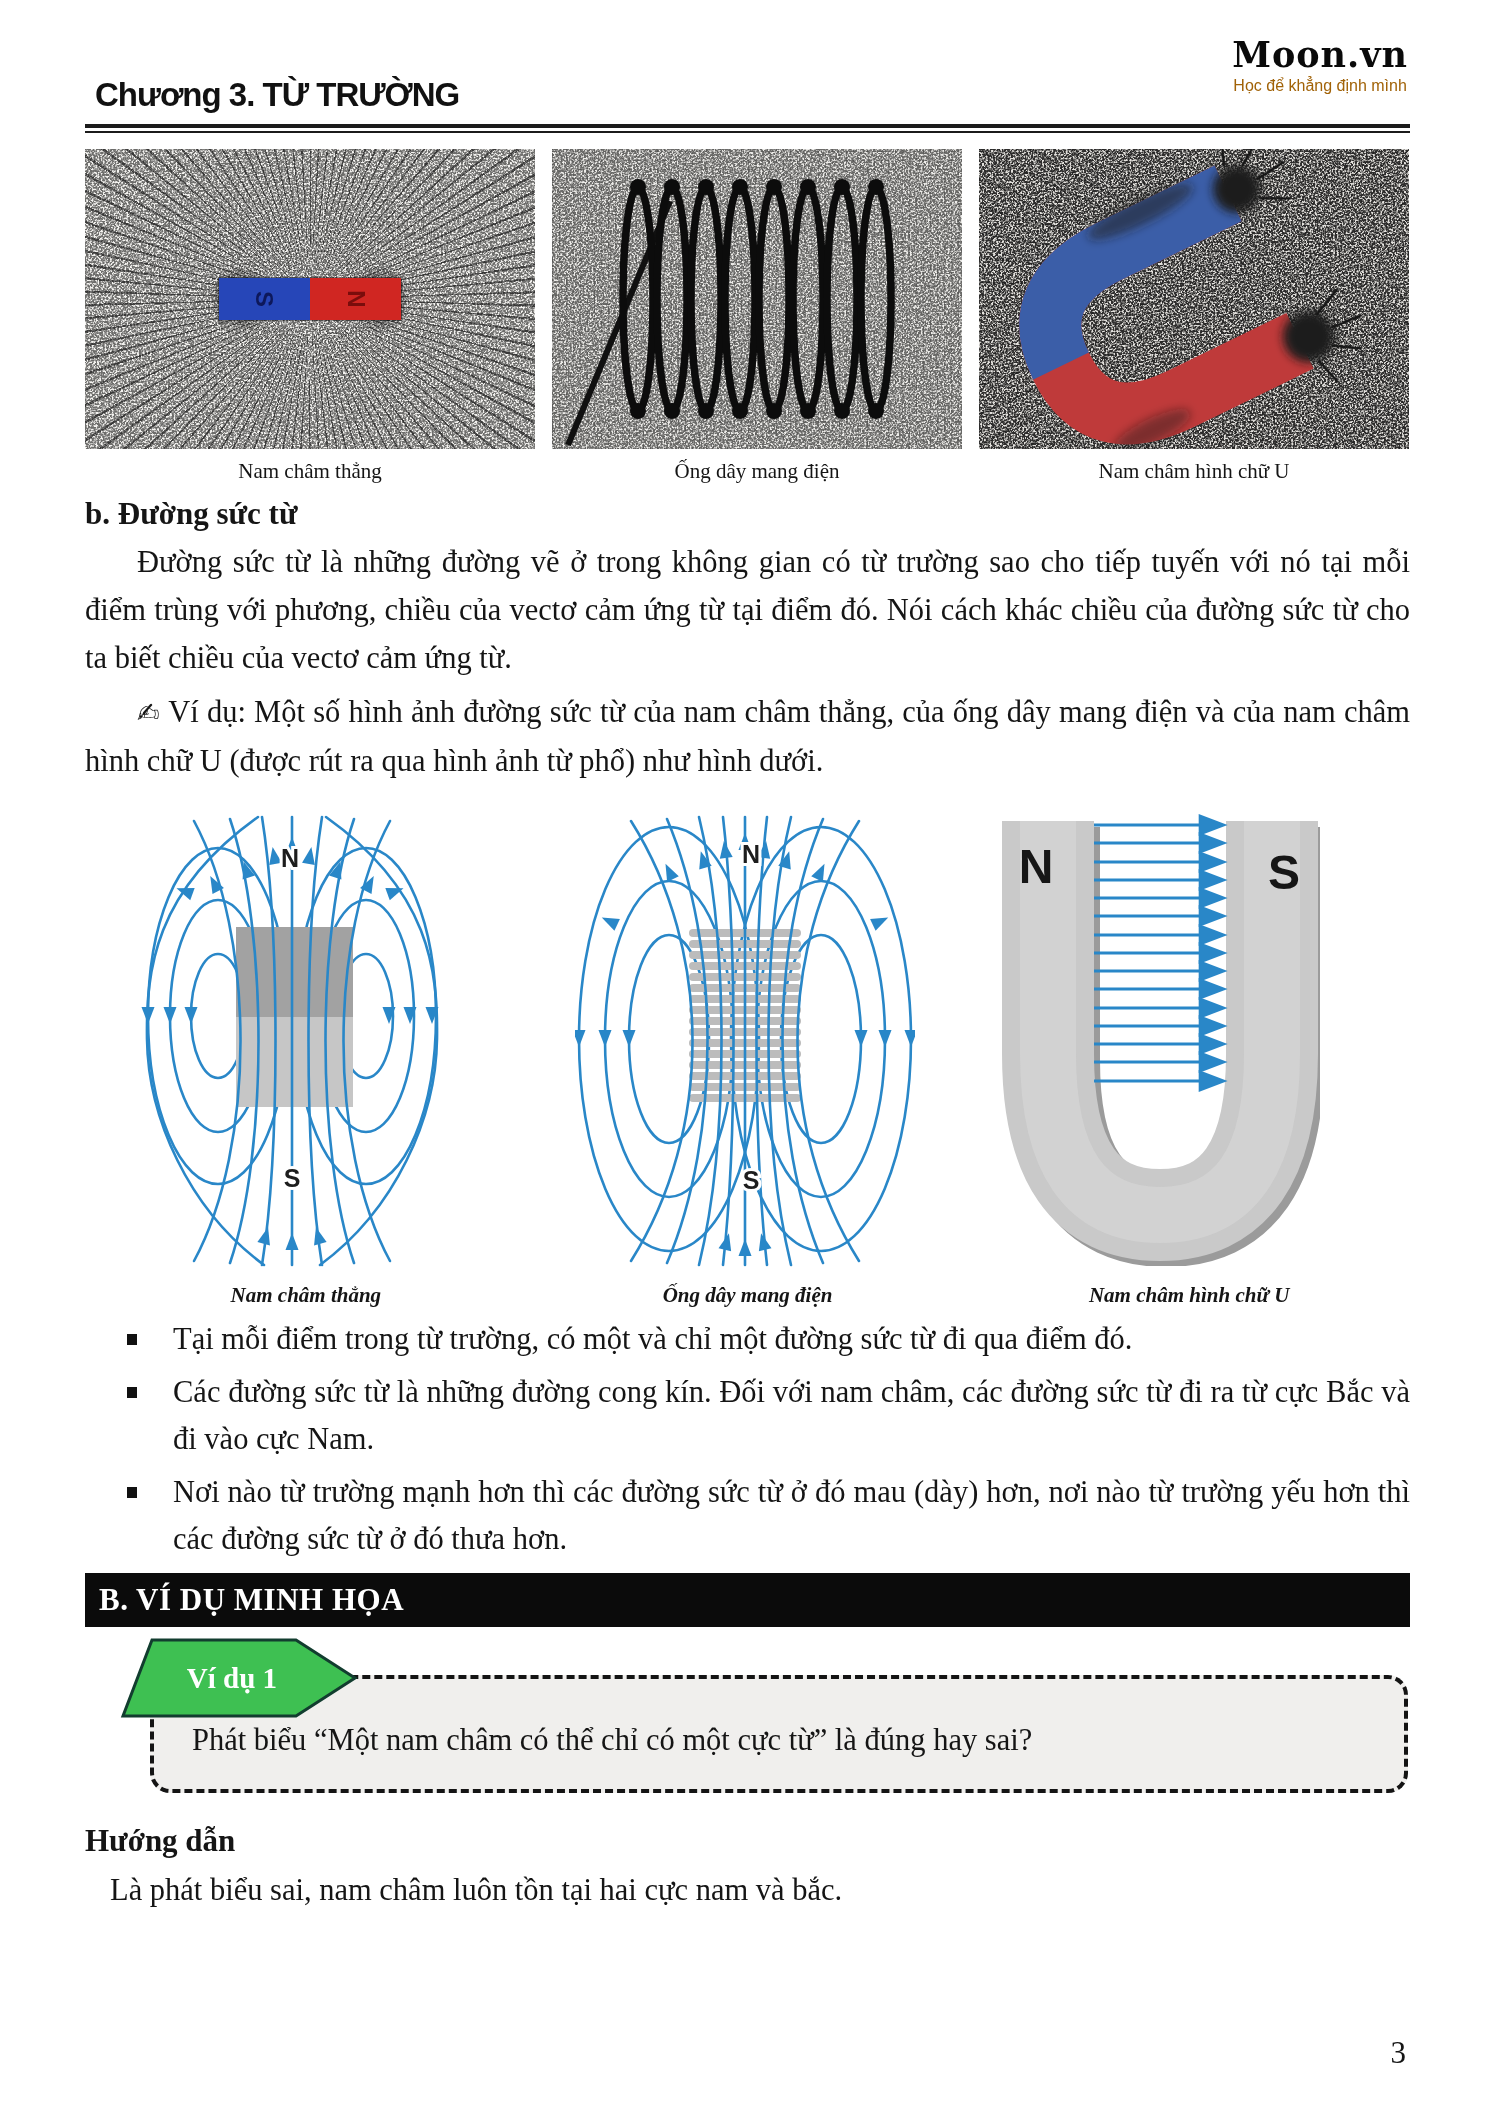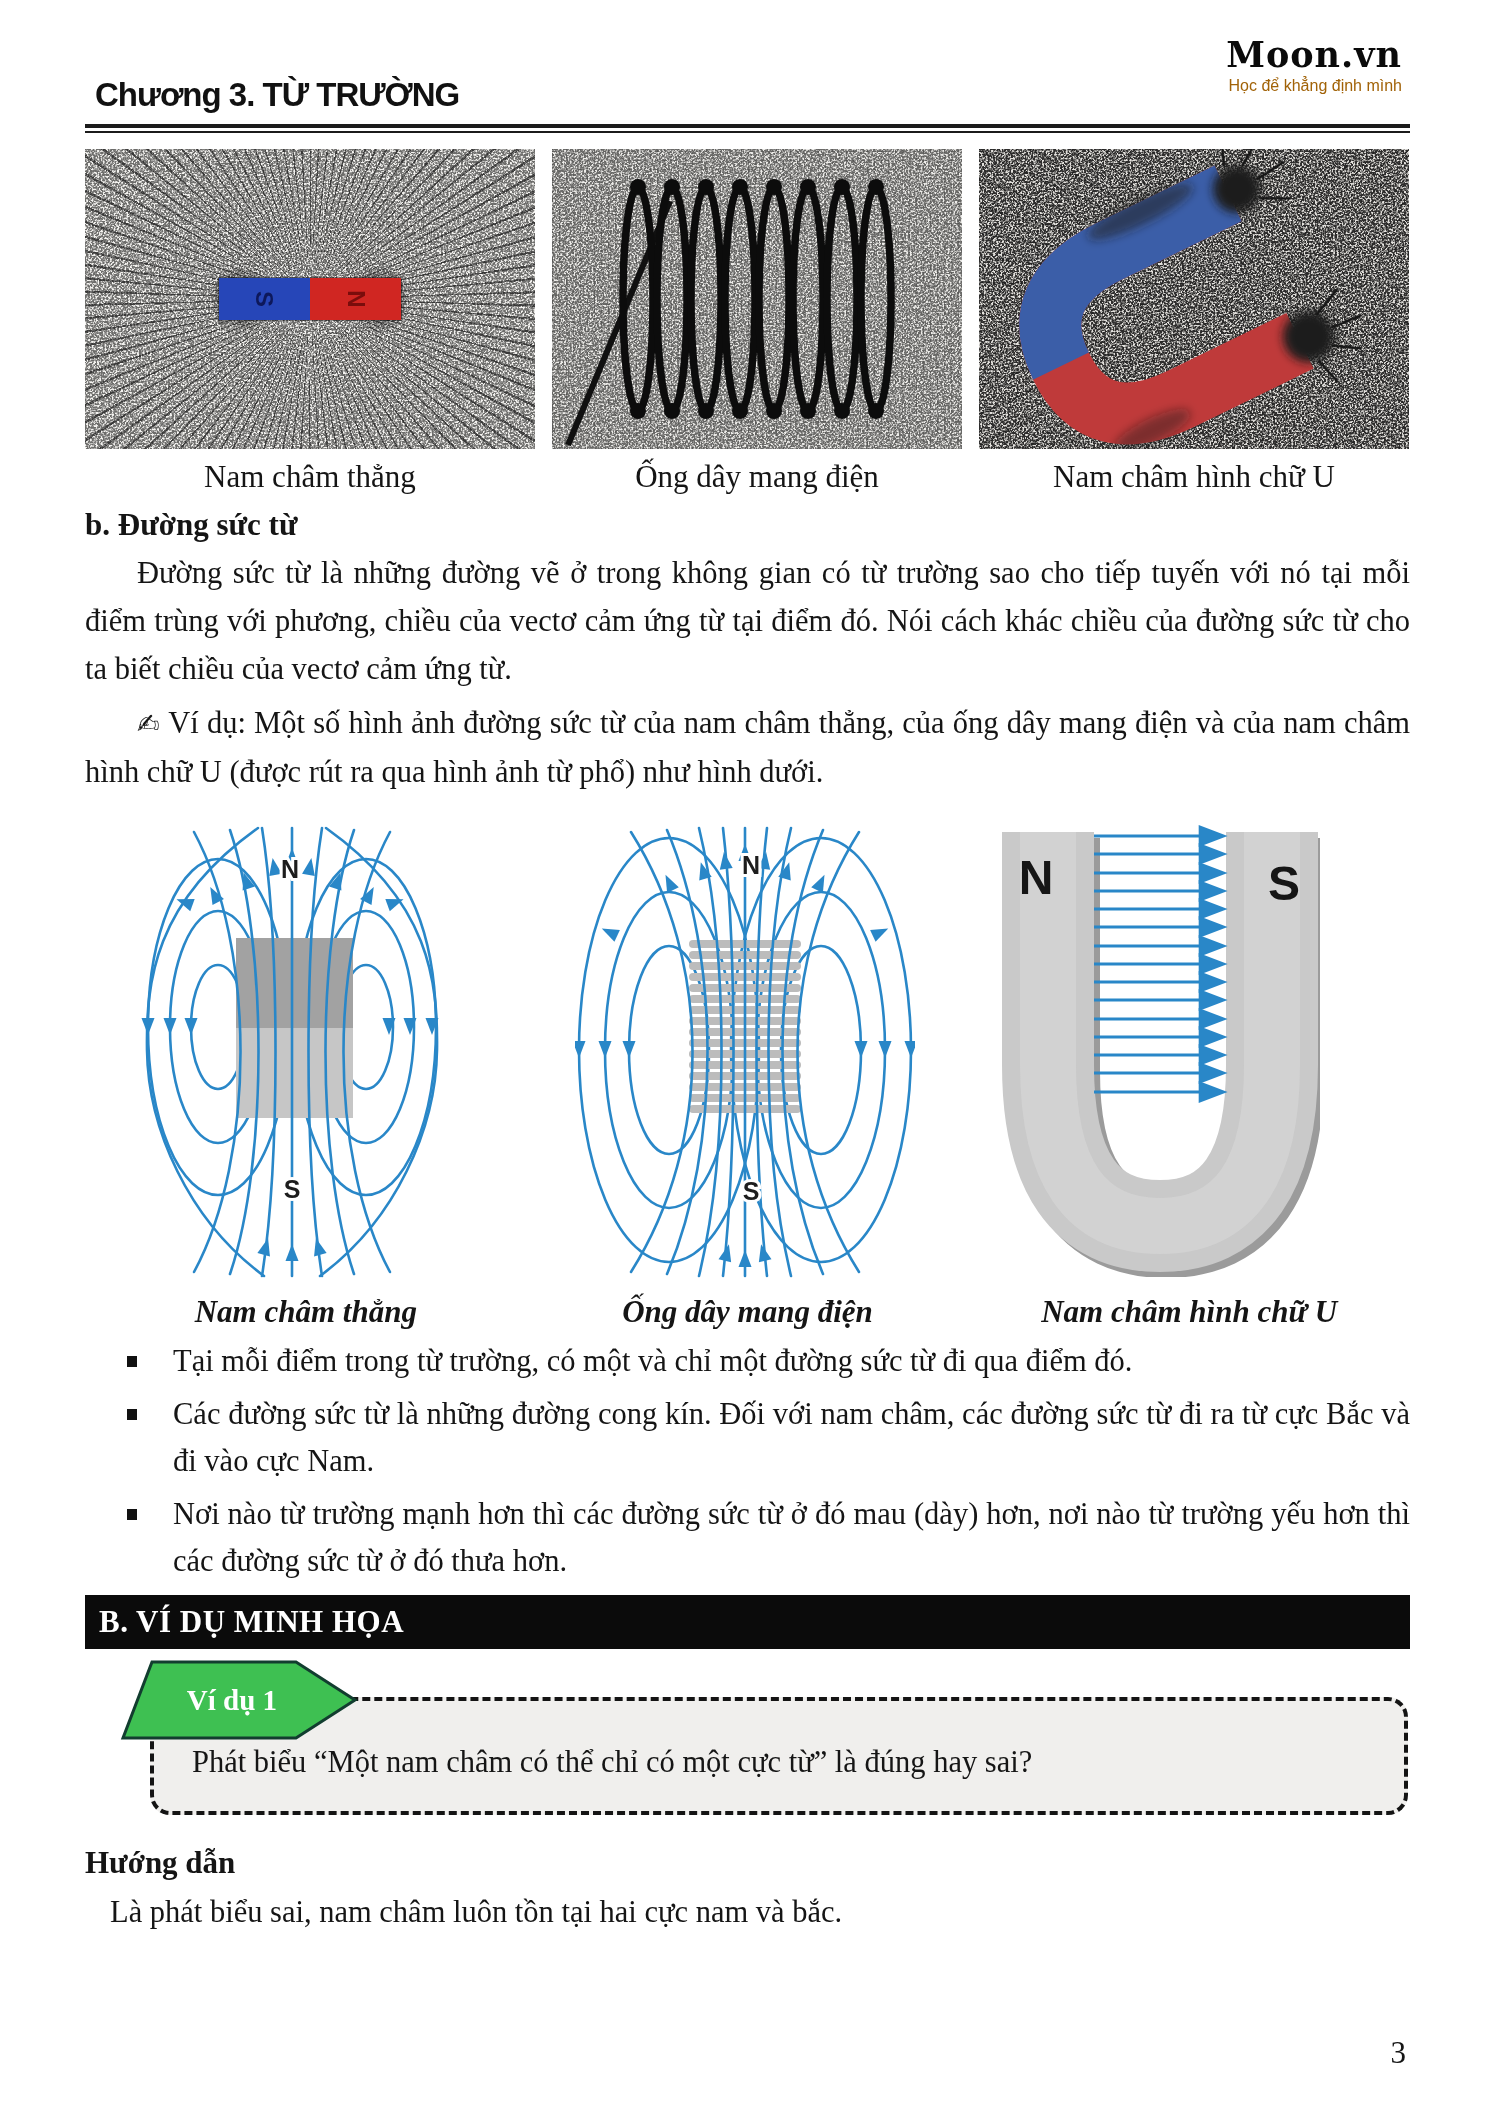--- a/index.html
+++ b/index.html
@@ -3,21 +3,21 @@
 <meta charset="utf-8">
 <style>
   html,body{margin:0;padding:0;background:#ffffff;}
   .page{position:relative;width:1496px;height:2126px;background:#fff;box-sizing:border-box;
         padding:0 86px 0 85px;overflow:hidden;
         font-family:"Liberation Serif","DejaVu Serif",serif;color:#151515;}
   
   .header{position:relative;margin-top:34px;height:82px;}
   .chapter{position:absolute;left:10px;bottom:2px;font-family:"Liberation Sans","DejaVu Sans",sans-serif;
            font-weight:bold;font-size:33px;letter-spacing:-1px;color:#111;}
-  .logo{position:absolute;right:8px;top:0;text-align:right;}
+  .logo{position:absolute;right:2px;top:0;text-align:center;}
   .brand{font-family:"DejaVu Serif",serif;font-weight:900;font-size:35px;color:#0a0a0a;letter-spacing:1px;}
   .tagline{font-family:"Liberation Sans","DejaVu Sans",sans-serif;font-size:16px;color:#a16207;margin-top:2px;}
   .rule{margin-top:8px;height:3px;border-top:4px solid #1b1b1b;border-bottom:2px solid #1b1b1b;}
   
   .photo-row{display:flex;gap:17px;margin-top:16px;height:300px;}
   .photo{position:relative;margin:0;height:300px;overflow:hidden;}
   .photo svg{position:absolute;inset:0;}
   .photo1{width:450px;background-color:#f4f3f0;background-image:
       radial-gradient(ellipse 120px 52px at 50% 50%, rgba(252,252,250,.98) 12%, rgba(252,252,250,0) 72%),
       radial-gradient(circle 52px at 35% 50%, rgba(22,22,22,.85), rgba(22,22,22,0) 66%),
@@ -30,21 +30,21 @@
       repeating-conic-gradient(from 0deg at 66% 45%, rgba(55,55,55,.30) 0deg .5deg, rgba(0,0,0,0) .5deg 5deg);}
   .bar-magnet{position:absolute;left:50%;top:50%;transform:translate(-50%,-50%);
       width:182px;height:42px;display:flex;box-shadow:0 0 0 1px rgba(0,0,0,.4);}
   .bar-magnet .half{flex:1;display:flex;align-items:center;justify-content:center;
       font-weight:bold;font-size:24px;font-family:"Liberation Sans",sans-serif;}
   .half-s{background:#2646b8;color:rgba(6,10,60,.75);}
   .half-n{background:#d02622;color:rgba(100,8,8,.8);}
   .half .rot{transform:rotate(90deg);display:block;}
   
   .cap-row{display:flex;gap:17px;margin-top:10px;}
-  .cap-row .cap{text-align:center;font-size:31px;}
+  .cap-row .cap{text-align:center;font-size:21px;}
   .cap-row.photos-caps .c1{width:450px;} .cap-row.photos-caps .c2{width:410px;} .cap-row.photos-caps .c3{width:430px;}
   .cap-row.diagram-caps{gap:0;}
   .cap-row.diagram-caps .cap{flex:1;font-weight:bold;font-style:italic;}
   
   .h3{font-weight:bold;font-size:31px;margin:12px 0 0 0;}
   .para{font-size:30.5px;line-height:48px;text-align:justify;margin:6px 0 0 0;text-indent:52px;}
   .pen{font-family:"DejaVu Sans",sans-serif;font-size:27px;margin-right:8px;}
   .bullets{margin-top:8px;}
   .bullet{display:flex;margin-top:6px;}
   .bmark{flex:0 0 10px;width:10px;height:11px;background:#111;margin:18px 36px 0 42px;}

